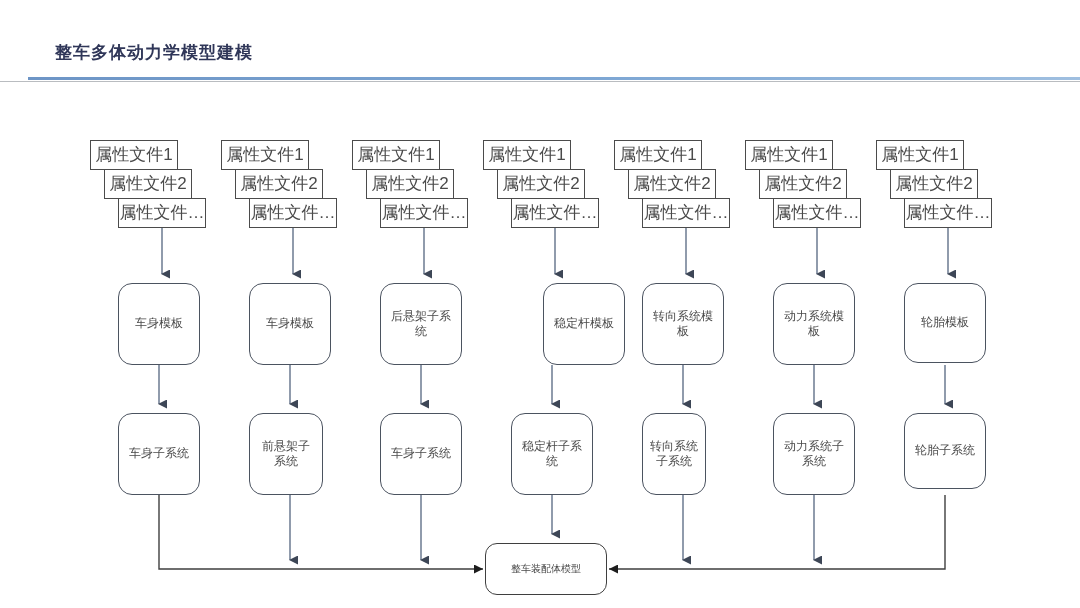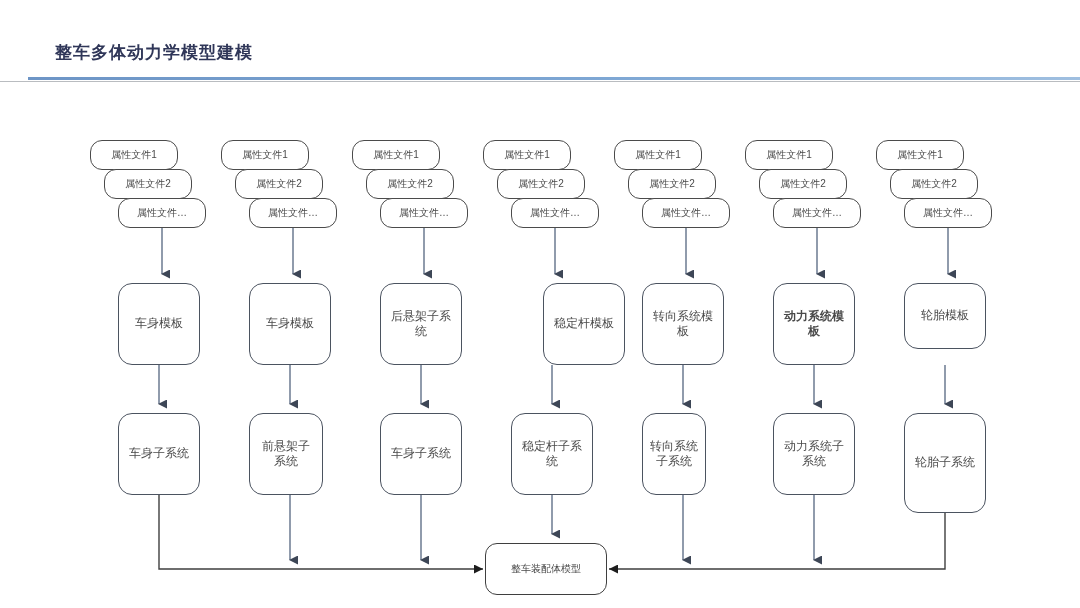--- a/index.html
+++ b/index.html
@@ -69,22 +69,22 @@
     text-align: center;
     background: #ffffff;
     color: #4a4a4a;
     line-height: 1.28;
   }
 
   .attr-box {
     width: 88px;
     height: 30px;
     border: 1.4px solid #4b4b4b;
-    border-radius: 12px;
-    font-size: 10px;
+    border-radius: 0;
+    font-size: 17px;
     z-index: 5;
   }
 
   .tmpl-box {
     width: 82px;
     height: 82px;
     border: 1.6px solid #4b5360;
     border-radius: 14px;
     font-size: 12px;
     padding: 0 7px;
@@ -180,22 +180,22 @@
       <div class="node tmpl-box" style="left: 518px; top: 283px; width: 82px; height: 82px; margin-left: 25px;">稳定杆模板</div>
       <div class="node sub-box" style="left: 511px; top: 413px; width: 82px; height: 82px;">稳定杆子系统</div>
       <div class="node attr-box" style="left: 614px; top: 140px; width: 88px; height: 30px; z-index: 5;">属性文件1</div>
       <div class="node attr-box" style="left: 628px; top: 169px; width: 88px; height: 30px; z-index: 6;">属性文件2</div>
       <div class="node attr-box" style="left: 642px; top: 198px; width: 88px; height: 30px; z-index: 7;">属性文件…</div>
       <div class="node tmpl-box" style="left: 642px; top: 283px; width: 82px; height: 82px;">转向系统模板</div>
       <div class="node sub-box" style="left: 642px; top: 413px; width: 64px; height: 82px;">转向系统子系统</div>
       <div class="node attr-box" style="left: 745px; top: 140px; width: 88px; height: 30px; z-index: 5;">属性文件1</div>
       <div class="node attr-box" style="left: 759px; top: 169px; width: 88px; height: 30px; z-index: 6;">属性文件2</div>
       <div class="node attr-box" style="left: 773px; top: 198px; width: 88px; height: 30px; z-index: 7;">属性文件…</div>
-      <div class="node tmpl-box" style="left: 773px; top: 283px; width: 82px; height: 82px; font-weight: bold;">动力系统模板</div>
+      <div class="node tmpl-box" style="left: 773px; top: 283px; width: 82px; height: 82px;">动力系统模板</div>
       <div class="node sub-box" style="left: 773px; top: 413px; width: 82px; height: 82px;">动力系统子系统</div>
       <div class="node attr-box" style="left: 876px; top: 140px; width: 88px; height: 30px; z-index: 5;">属性文件1</div>
       <div class="node attr-box" style="left: 890px; top: 169px; width: 88px; height: 30px; z-index: 6;">属性文件2</div>
       <div class="node attr-box" style="left: 904px; top: 198px; width: 88px; height: 30px; z-index: 7;">属性文件…</div>
-      <div class="node tmpl-box" style="left: 904px; top: 283px; width: 82px; height: 66px;">轮胎模板</div>
-      <div class="node sub-box" style="left: 904px; top: 413px; width: 82px; height: 100px;">轮胎子系统</div>
+      <div class="node tmpl-box" style="left: 904px; top: 283px; width: 82px; height: 80px;">轮胎模板</div>
+      <div class="node sub-box" style="left: 904px; top: 413px; width: 82px; height: 76px;">轮胎子系统</div>
       <div class="node assembly-box" style="left: 485px; top: 543px; width: 122px; height: 52px;">整车装配体模型</div>
     </div>
 </div>
 
 </body></html>

